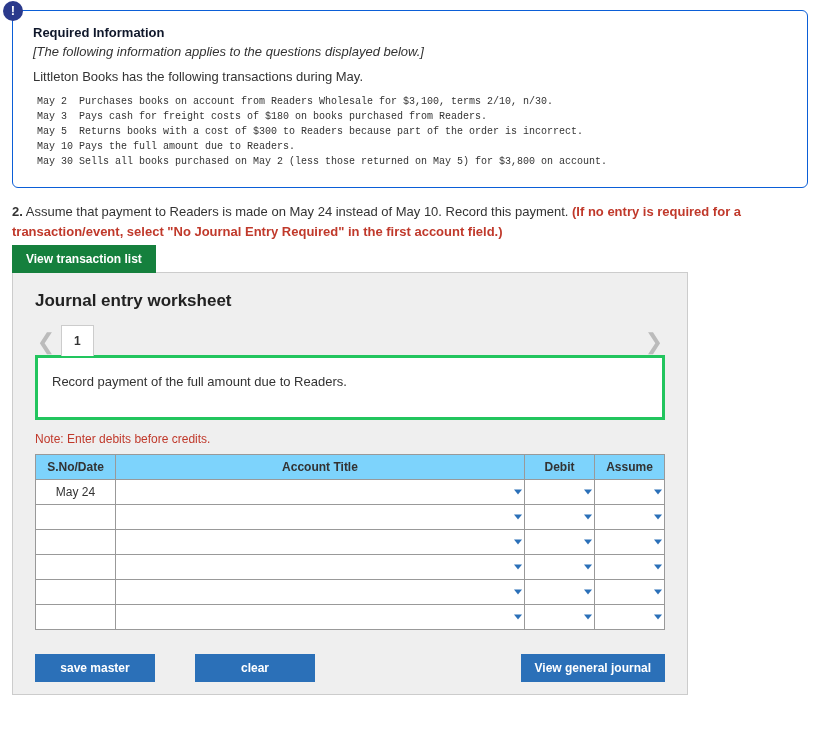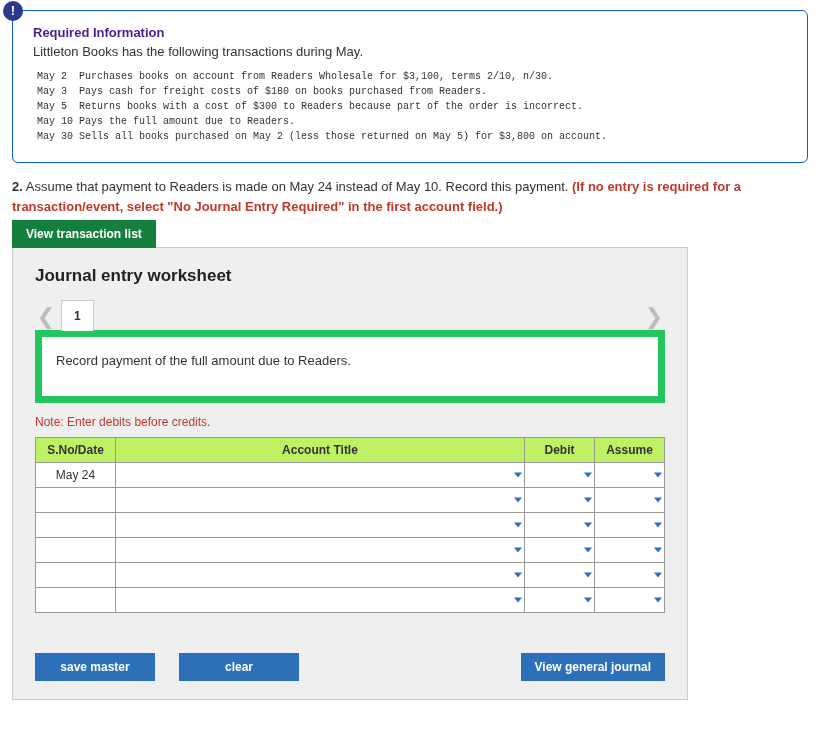--- a/index.html
+++ b/index.html
@@ -24,21 +24,21 @@
     width: 20px; height: 20px;
     border-radius: 50%;
     background: #2b3a8c;
     color: #fff;
     font-weight: bold;
     font-size: 13px;
     text-align: center;
     line-height: 20px;
   }
   .req-title {
-    color: #4c1d95;
+    color: #0f172a;
     font-weight: bold;
     margin: 0 0 4px 0;
   }
   .req-sub {
     font-style: italic;
     margin: 0 0 10px 0;
   }
   .req-lead {
     margin: 0 0 10px 0;
   }
@@ -64,21 +64,21 @@
     cursor: pointer;
     color: #fff;
   }
   .btn-blue { background: #15803d; }
   .btn-mid  { background: #2b70b8; }
   .btn-wide { min-width: 120px; text-align:center; }
 
   .worksheet-wrap {
     background: #efefef;
     border: 1px solid #ccc;
-    padding: 18px 22px 18px 22px;
+    padding: 18px 22px 12px 22px;
     width: 630px;
   }
   .ws-title {
     font-weight: bold;
     font-size: 17px;
     margin: 0 0 6px 0;
     color: #222;
   }
 
   .tab-row {
@@ -101,21 +101,21 @@
     border-bottom: none;
     padding: 8px 12px;
     font-weight: bold;
     font-size: 12px;
     position: relative;
     top: 1px;
     margin-left: 4px;
   }
   .instruction-box {
     background: #fff;
-    border: 7px solid #22c55e;
+    border: 3px solid #22c55e;
     padding: 16px 14px 28px 14px;
     font-size: 13px;
   }
   .note-red {
     color: #c0392b;
     font-size: 12px;
     margin: 12px 0 8px 0;
   }
 
   table.journal {
@@ -124,21 +124,21 @@
     background: #fff;
     table-layout: fixed;
   }
   table.journal th, table.journal td {
     border: 1px solid #999;
     padding: 5px 6px;
     font-size: 12px;
     height: 14px;
   }
   table.journal th {
-    background: #bef264;
+    background: #7dd3fc;
     font-weight: bold;
     text-align: center;
   }
   table.journal td.date { text-align: center; }
   table.journal td.acct, table.journal td.num {
     position: relative;
   }
   table.journal td.acct::after,
   table.journal td.num::after {
     content:"";
@@ -146,34 +146,35 @@
     right:2px; top:50%;
     transform: translateY(-50%);
     border-left:4px solid transparent;
     border-right:4px solid transparent;
     border-top:5px solid #2b70b8;
   }
 
   .btn-row {
     display:flex;
     justify-content: flex-start;
-    gap: 24px;
-    margin-top: 40px;
+    gap: 40px;
+    margin-top: 24px;
   }
   .btn-row .spacer { flex:1; }
 </style>
 </head>
 <body>
 
 
 
 
 <div class="info-box">
   <div class="info-badge">!</div>
   <div class="req-title">Required Information</div>
+  <div class="req-sub">[The following information applies to the questions displayed below.]</div>
   <div class="req-lead">Littleton Books has the following transactions during May.</div>
   <pre class="mono">May 2  Purchases books on account from Readers Wholesale for $3,100, terms 2/10, n/30.
 May 3  Pays cash for freight costs of $180 on books purchased from Readers.
 May 5  Returns books with a cost of $300 to Readers because part of the order is incorrect.
 May 10 Pays the full amount due to Readers.
 May 30 Sells all books purchased on May 2 (less those returned on May 5) for $3,800 on account.</pre>
 </div>
 
 
 <div class="question">

